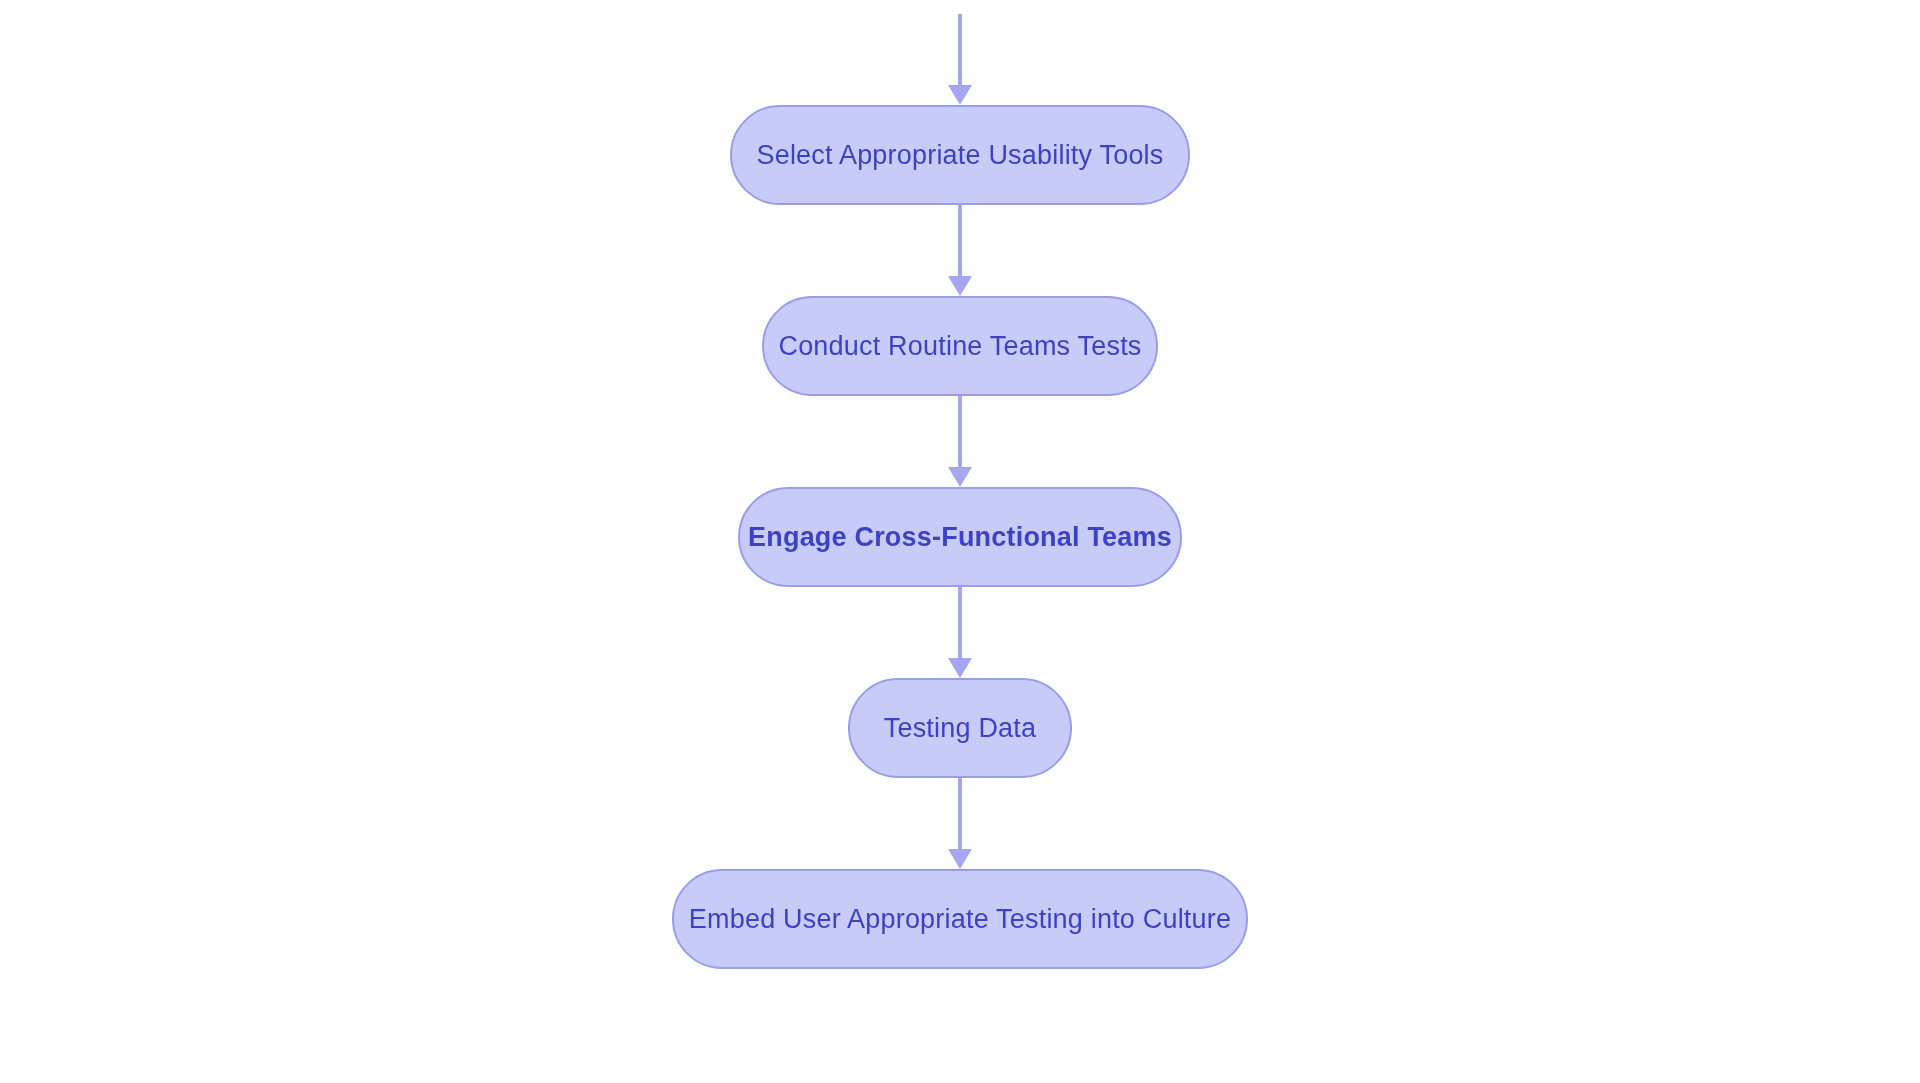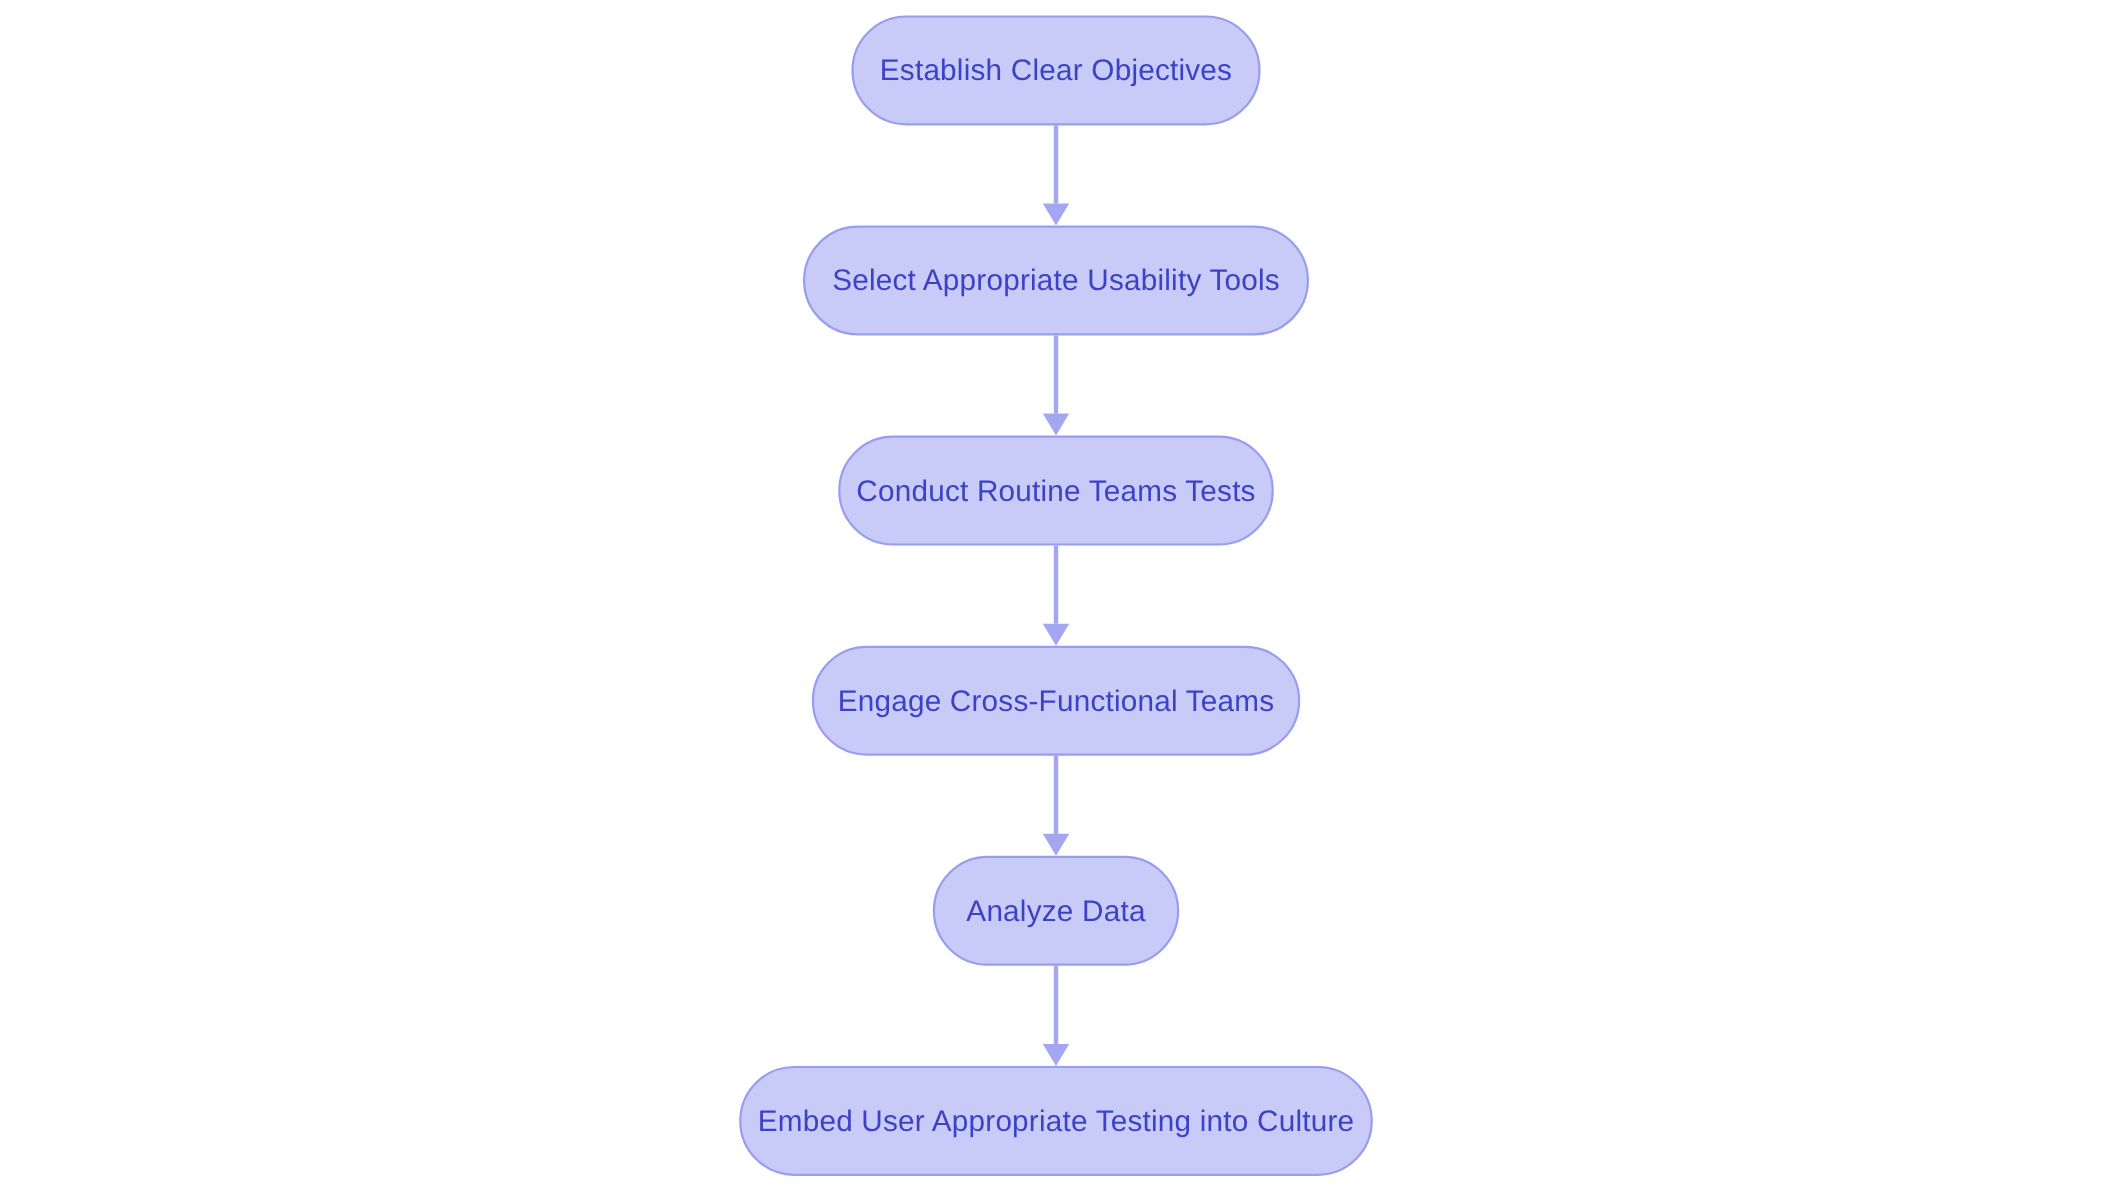--- a/index.html
+++ b/index.html
@@ -39,21 +39,21 @@
   .node-label {
     color: #3c42c6;
     font-size: 27px;
     letter-spacing: 0.2px;
     white-space: nowrap;
     text-align: center;
   }
   .node-1 { width: 372px; }
   .node-2 { width: 460px; justify-content: center; }
   .node-3 { width: 396px; }
-  .node-4 { width: 444px; }
+  .node-4 { width: 444px; font-weight: bold; }
   .node-5 { width: 224px; }
   .node-6 { width: 576px; }
   .connector {
     width: 24px;
     height: 91px;
     display: flex;
     flex-direction: column;
     align-items: center;
     flex: 0 0 auto;
   }
@@ -70,23 +70,20 @@
     border-top: 20px solid #a3a7f1;
     flex: 0 0 auto;
   }
 </style>
 </head>
 <body>
 
 <div class="canvas">
   <div class="flow-column">
 
-    <div class="node node-1">
-      <span class="node-label">Establish Clear Objectives</span>
-    </div>
 
     <div class="connector">
       <div class="connector-line"></div>
       <div class="arrow-head"></div>
     </div>
 
     <div class="node node-2">
       <span class="node-label">Select Appropriate Usability Tools</span>
     </div>
 
@@ -107,21 +104,21 @@
     <div class="node node-4">
       <span class="node-label">Engage Cross-Functional Teams</span>
     </div>
 
     <div class="connector">
       <div class="connector-line"></div>
       <div class="arrow-head"></div>
     </div>
 
     <div class="node node-5">
-      <span class="node-label">Analyze Data</span>
+      <span class="node-label">Testing Data</span>
     </div>
 
     <div class="connector">
       <div class="connector-line"></div>
       <div class="arrow-head"></div>
     </div>
 
     <div class="node node-6">
       <span class="node-label">Embed User Appropriate Testing into Culture</span>
     </div>

